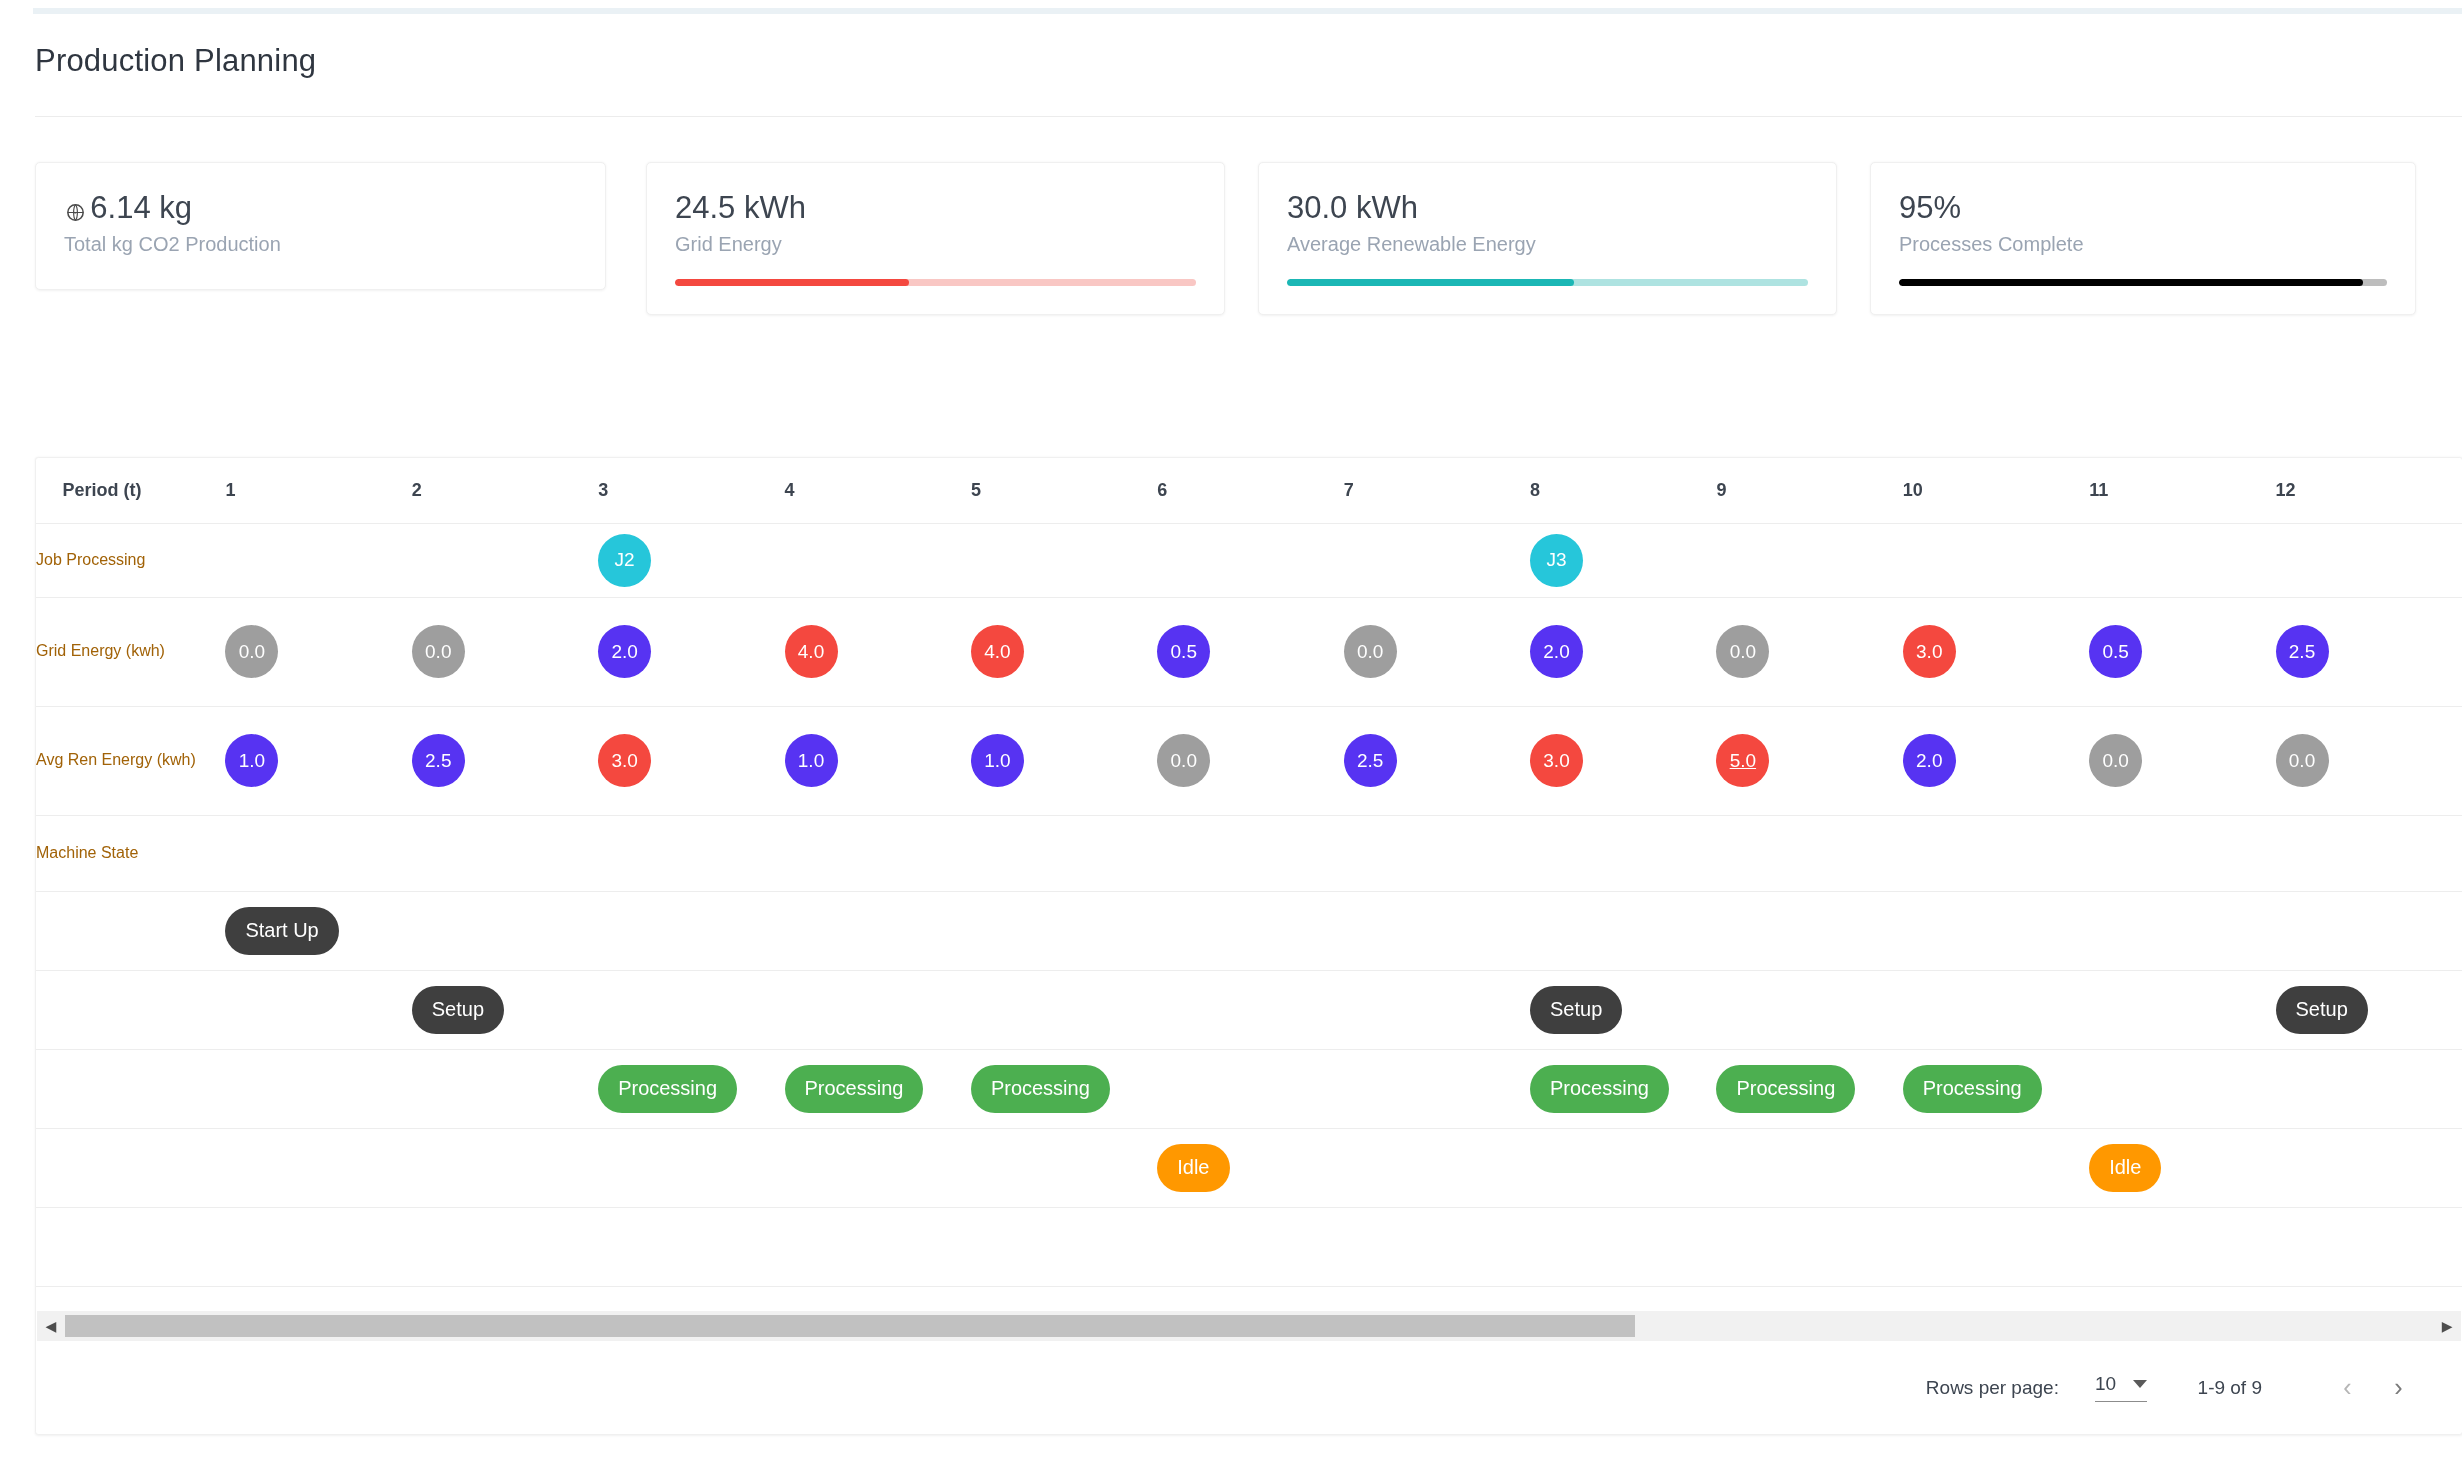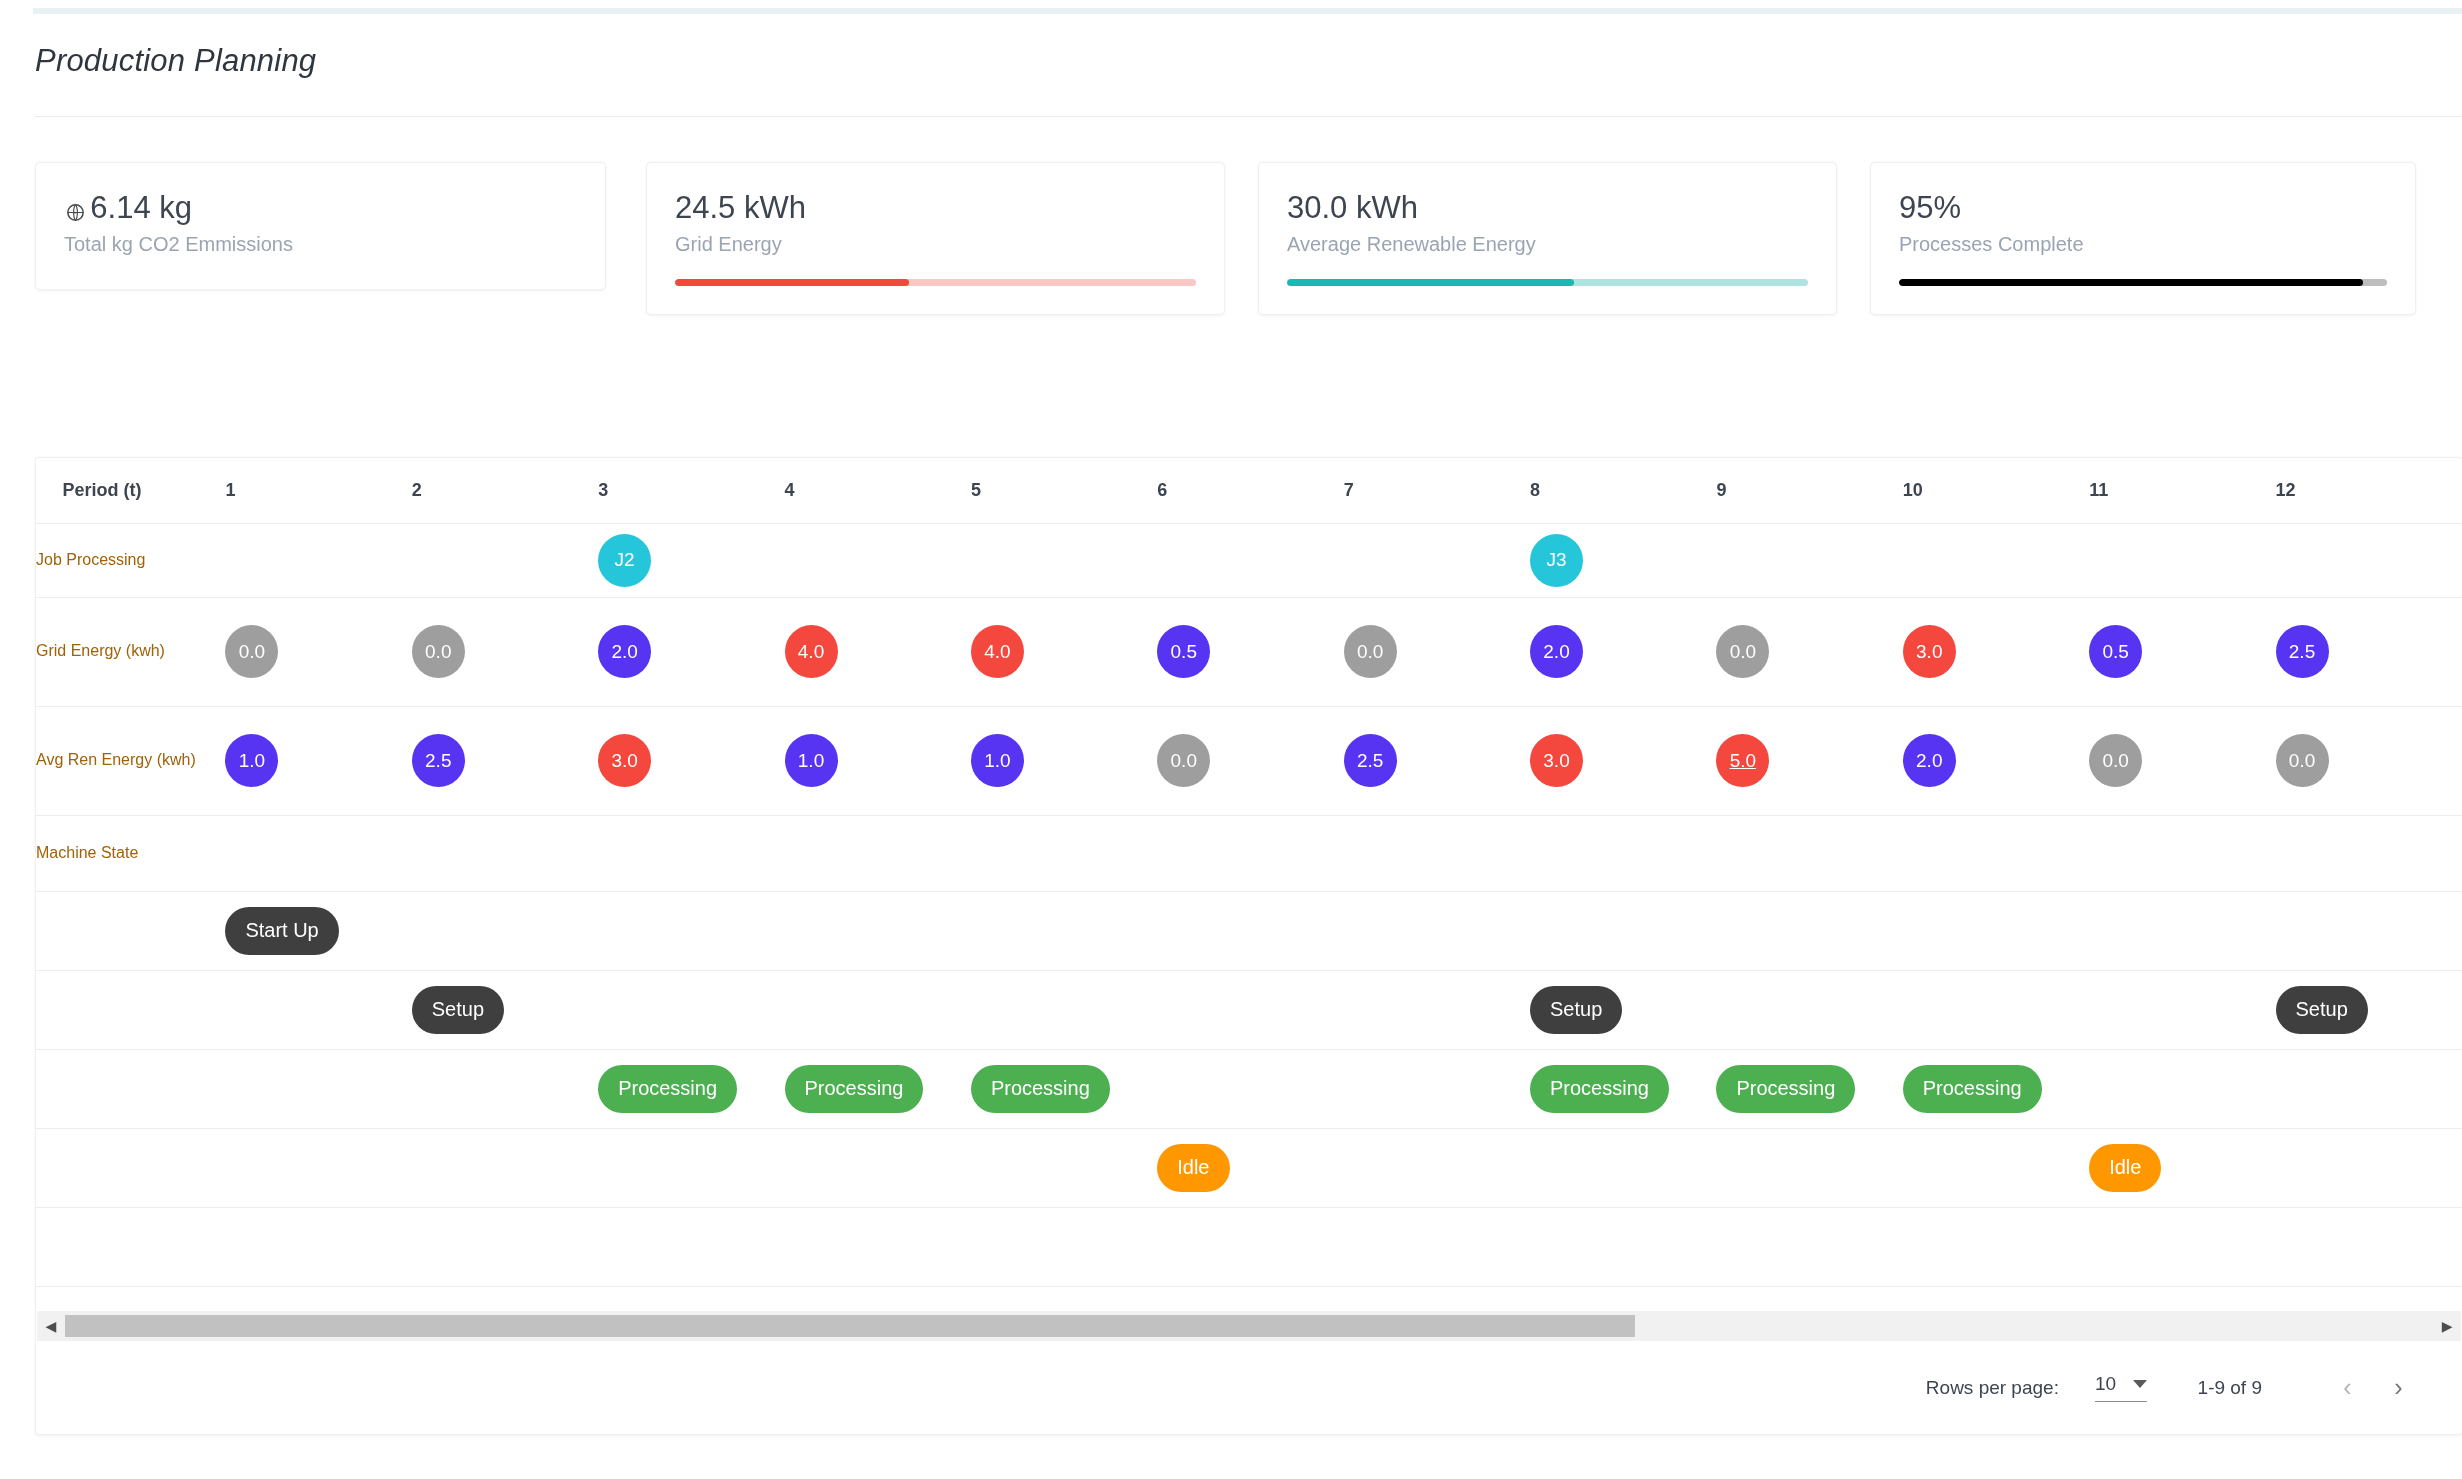--- a/index.html
+++ b/index.html
@@ -20,21 +20,20 @@
   }
 
   
   .page-title {
     position: absolute;
     left: 35px; top: 43px;
     font-size: 31px;
     font-weight: 400;
     color: #2f3640;
     letter-spacing: 0.2px;
-    font-style: italic;
   }
   .title-rule {
     position: absolute;
     left: 35px; top: 116px;
     width: 2428px; height: 0.8px;
     background: #ececec;
   }
 
   
   .kpi-row {
@@ -225,21 +224,21 @@
     <div class="kpi-value">
       <span class="globe-icon">
         <svg viewBox="0 0 24 24" width="23" height="23" fill="none" stroke="#4a4a4a" stroke-width="1.6">
           <circle cx="12" cy="12" r="8"></circle>
           <path d="M4 12h16M12 4c2.6 2.6 2.6 13.4 0 16M12 4c-2.6 2.6-2.6 13.4 0 16" stroke-width="1.2"></path>
           <path d="M7 8.5c2 1.2 3 2.4 3.5 4 .4 1.3 1.6 1.2 2.5.6" fill="#4a4a4a" stroke="none" opacity=".55"></path>
         </svg>
       </span>
       <span>6.14 kg</span>
     </div>
-    <div class="kpi-label">Total kg CO2 Emmissions</div>
+    <div class="kpi-label">Total kg CO2 Production</div>
   </div>
 
   <div class="kpi-card c1">
     <div class="kpi-value">24.5 kWh</div>
     <div class="kpi-label">Grid Energy</div>
     <div class="kpi-bar" id="bar1" style="background: rgb(249, 199, 196);">
         <span style="width: 45%; background: rgb(244, 72, 63);"></span>
       </div>
   </div>
 

